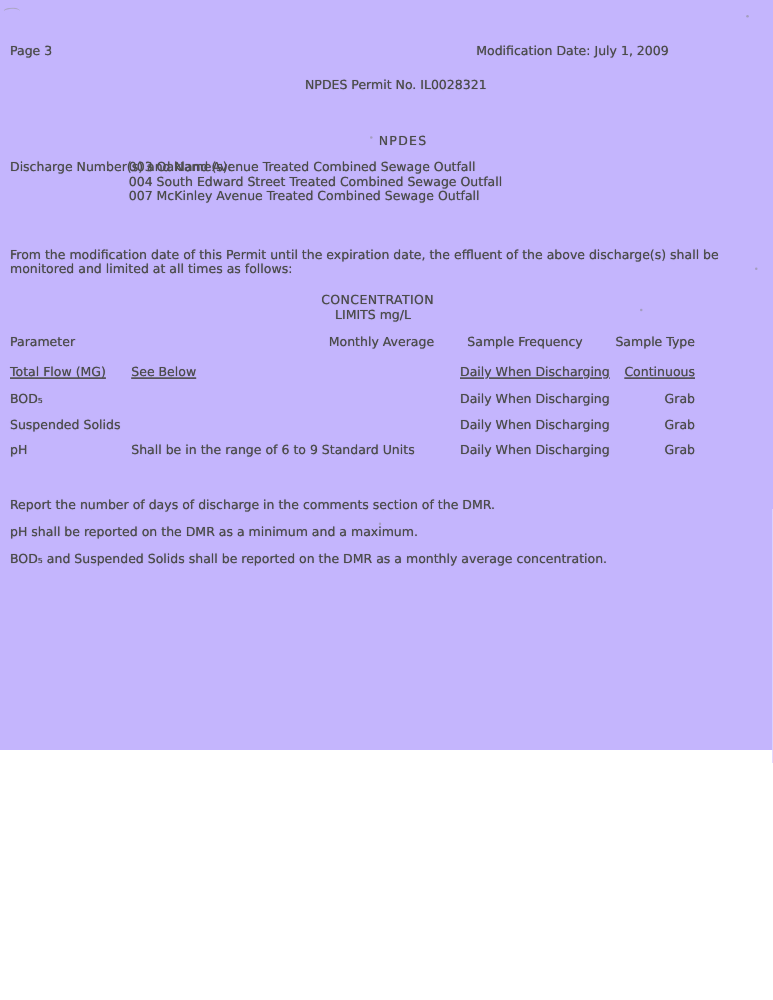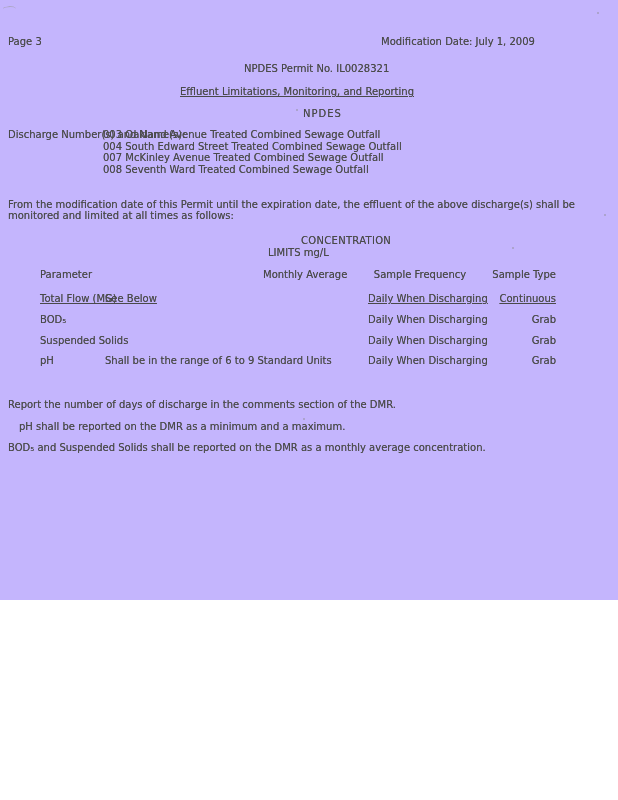--- a/index.html
+++ b/index.html
@@ -31,40 +31,40 @@
 
   
   .pos-discharge-label { left: 8px;   top: 129px; }
   .pos-discharge-list  { left: 103px; top: 129px; line-height: 11.5px; }
 
   
   .pos-para1 { left: 8px; top: 180px; width: 606px; }
   .pos-para2 { left: 8px; top: 200px; width: 604px; }
 
   
-  .pos-conc1 { left: 257px; top: 235px; letter-spacing: 0.3px; margin-left: 44px; }
+  .pos-conc1 { left: 257px; top: 235px; letter-spacing: 0.3px; }
   .pos-conc2 { left: 268px; top: 247px; }
 
   
-  .c-param { left: 8px; margin-left: 32px; }
+  .c-param { left: 8px; }
   .c-avg   { left: 105px; }
   .c-mavg  { left: 263px; }
   .c-freq  { left: 368px; width: 104px; text-align: center; }
   .c-type  { left: 468px; width: 88px;  text-align: right; }
   
   .r-head { top: 269px; }
   .r0 { top: 293px; text-decoration: underline; }
   .r1 { top: 314px; }
   .r2 { top: 335px; }
   .r3 { top: 355px; }
 
   
   .pos-note0 { left: 8px; top: 377px; }
   .pos-note1 { left: 8px; top: 399px; }
-  .pos-note2 { left: 8px; top: 421px; margin-left: 11px; }
+  .pos-note2 { left: 8px; top: 421px; }
   .pos-note3 { left: 8px; top: 442px; }
 
   
   .speck { position: absolute; width: 2px; height: 2px; background: #8a8a8a; border-radius: 50%; opacity: 0.55; }
   .corner-mark {
     position: absolute; left: 3px; top: 6px; width: 13px; height: 6px;
     border-top: 1.5px solid #9a9a9a; border-radius: 40% 60% 0 0;
     transform: rotate(-6deg); opacity: 0.55;
   }
   .edge-mark {
@@ -82,29 +82,27 @@
   <div class="speck" style="left:597px; top:12px;"></div>
   <div class="speck" style="left:296px; top:109px;"></div>
   <div class="speck" style="left:604px; top:214px;"></div>
   <div class="speck" style="left:512px; top:247px;"></div>
   <div class="speck" style="left:303px; top:418px;"></div>
   <div class="speck" style="left:585px; top:706px;"></div>
 
   <span class="abs pos-pageno">Page 3</span>
   <span class="abs pos-moddate">Modification Date: July 1, 2009</span>
   <span class="abs pos-permit">NPDES Permit No. IL0028321</span>
-  <span class="abs pos-heading underline">Effluent Limitations, Monitoring, and Reporting</span>
   <span class="abs pos-final">NPDES</span>
 
   <span class="abs pos-discharge-label">Discharge Number(s) and Name(s):</span>
   <div class="abs pos-discharge-list">
     <div>003 Oakland Avenue Treated Combined Sewage Outfall</div>
     <div>004 South Edward Street Treated Combined Sewage Outfall</div>
     <div>007 McKinley Avenue Treated Combined Sewage Outfall</div>
-    <div>008 Seventh Ward Treated Combined Sewage Outfall</div>
   </div>
 
   <div class="abs pos-para2 wrap">From the modification date of this Permit until the expiration date, the effluent of the above discharge(s) shall be monitored and limited at all times as follows:</div>
 
   <span class="abs pos-conc1">CONCENTRATION</span>
   <span class="abs pos-conc2">LIMITS mg/L</span>
 
   <span class="abs c-param r-head">Parameter</span>
   <span class="abs c-mavg r-head">Monthly Average</span>
   <span class="abs c-freq r-head">Sample Frequency</span>

